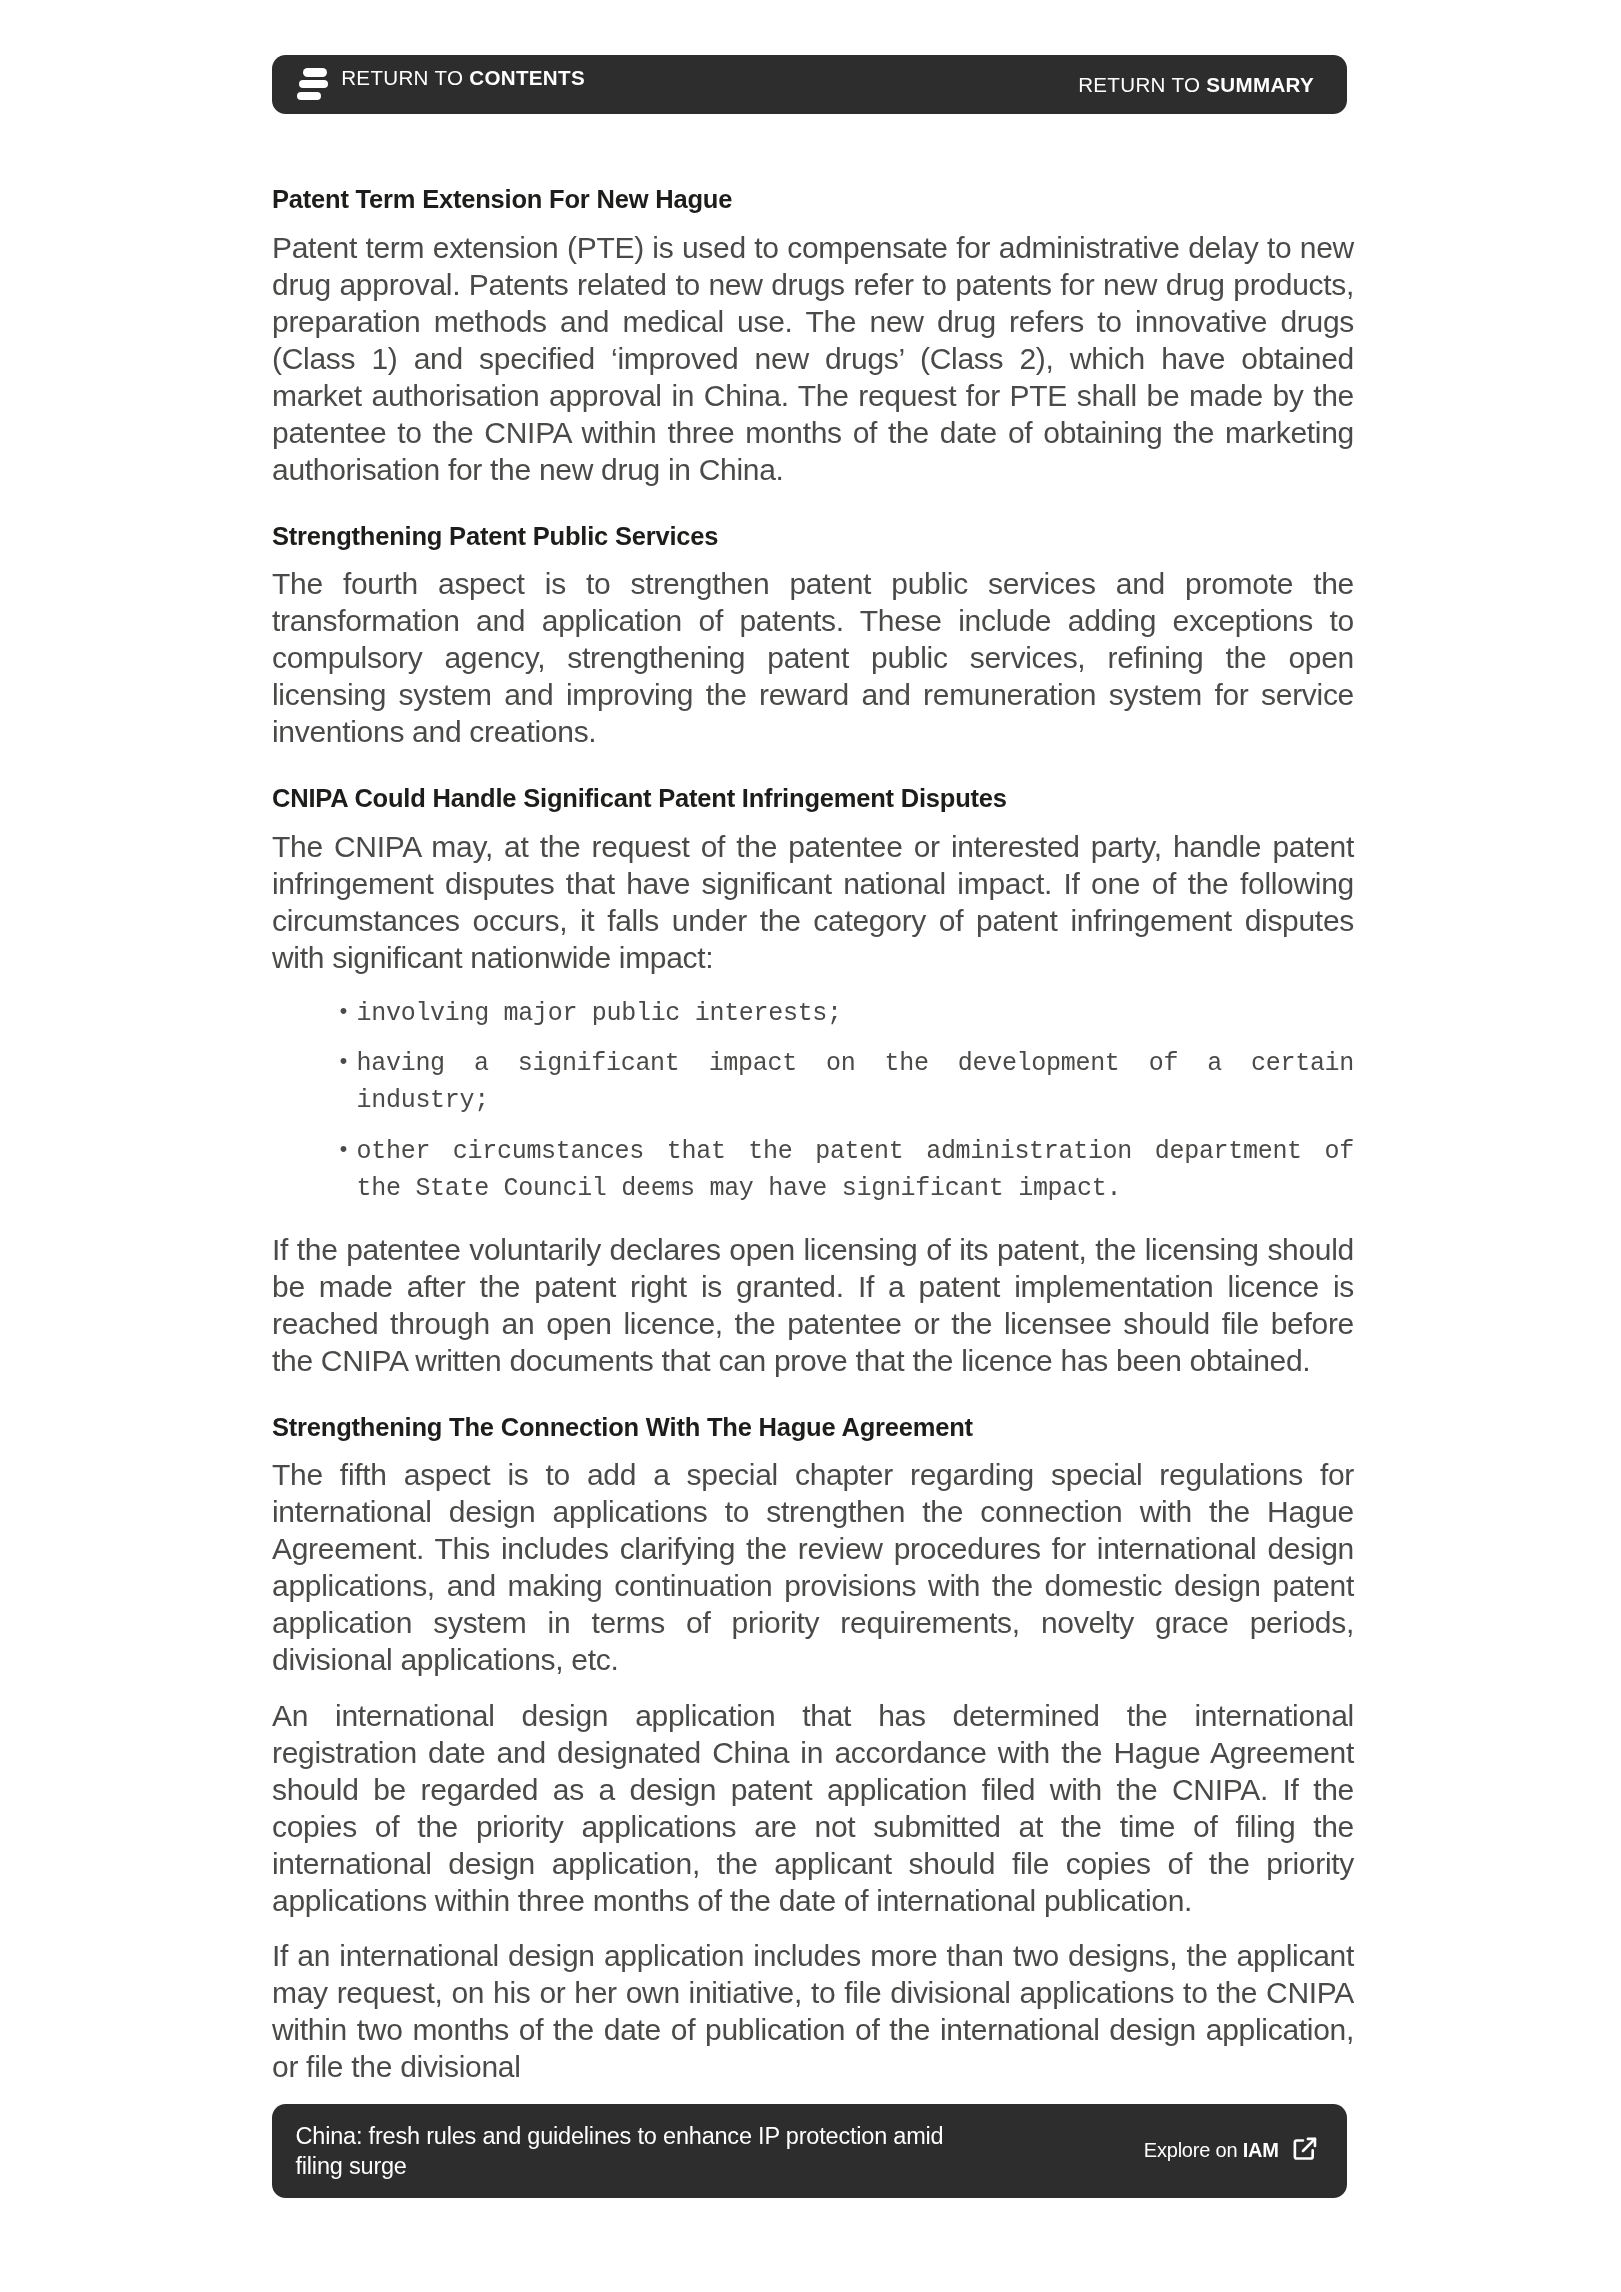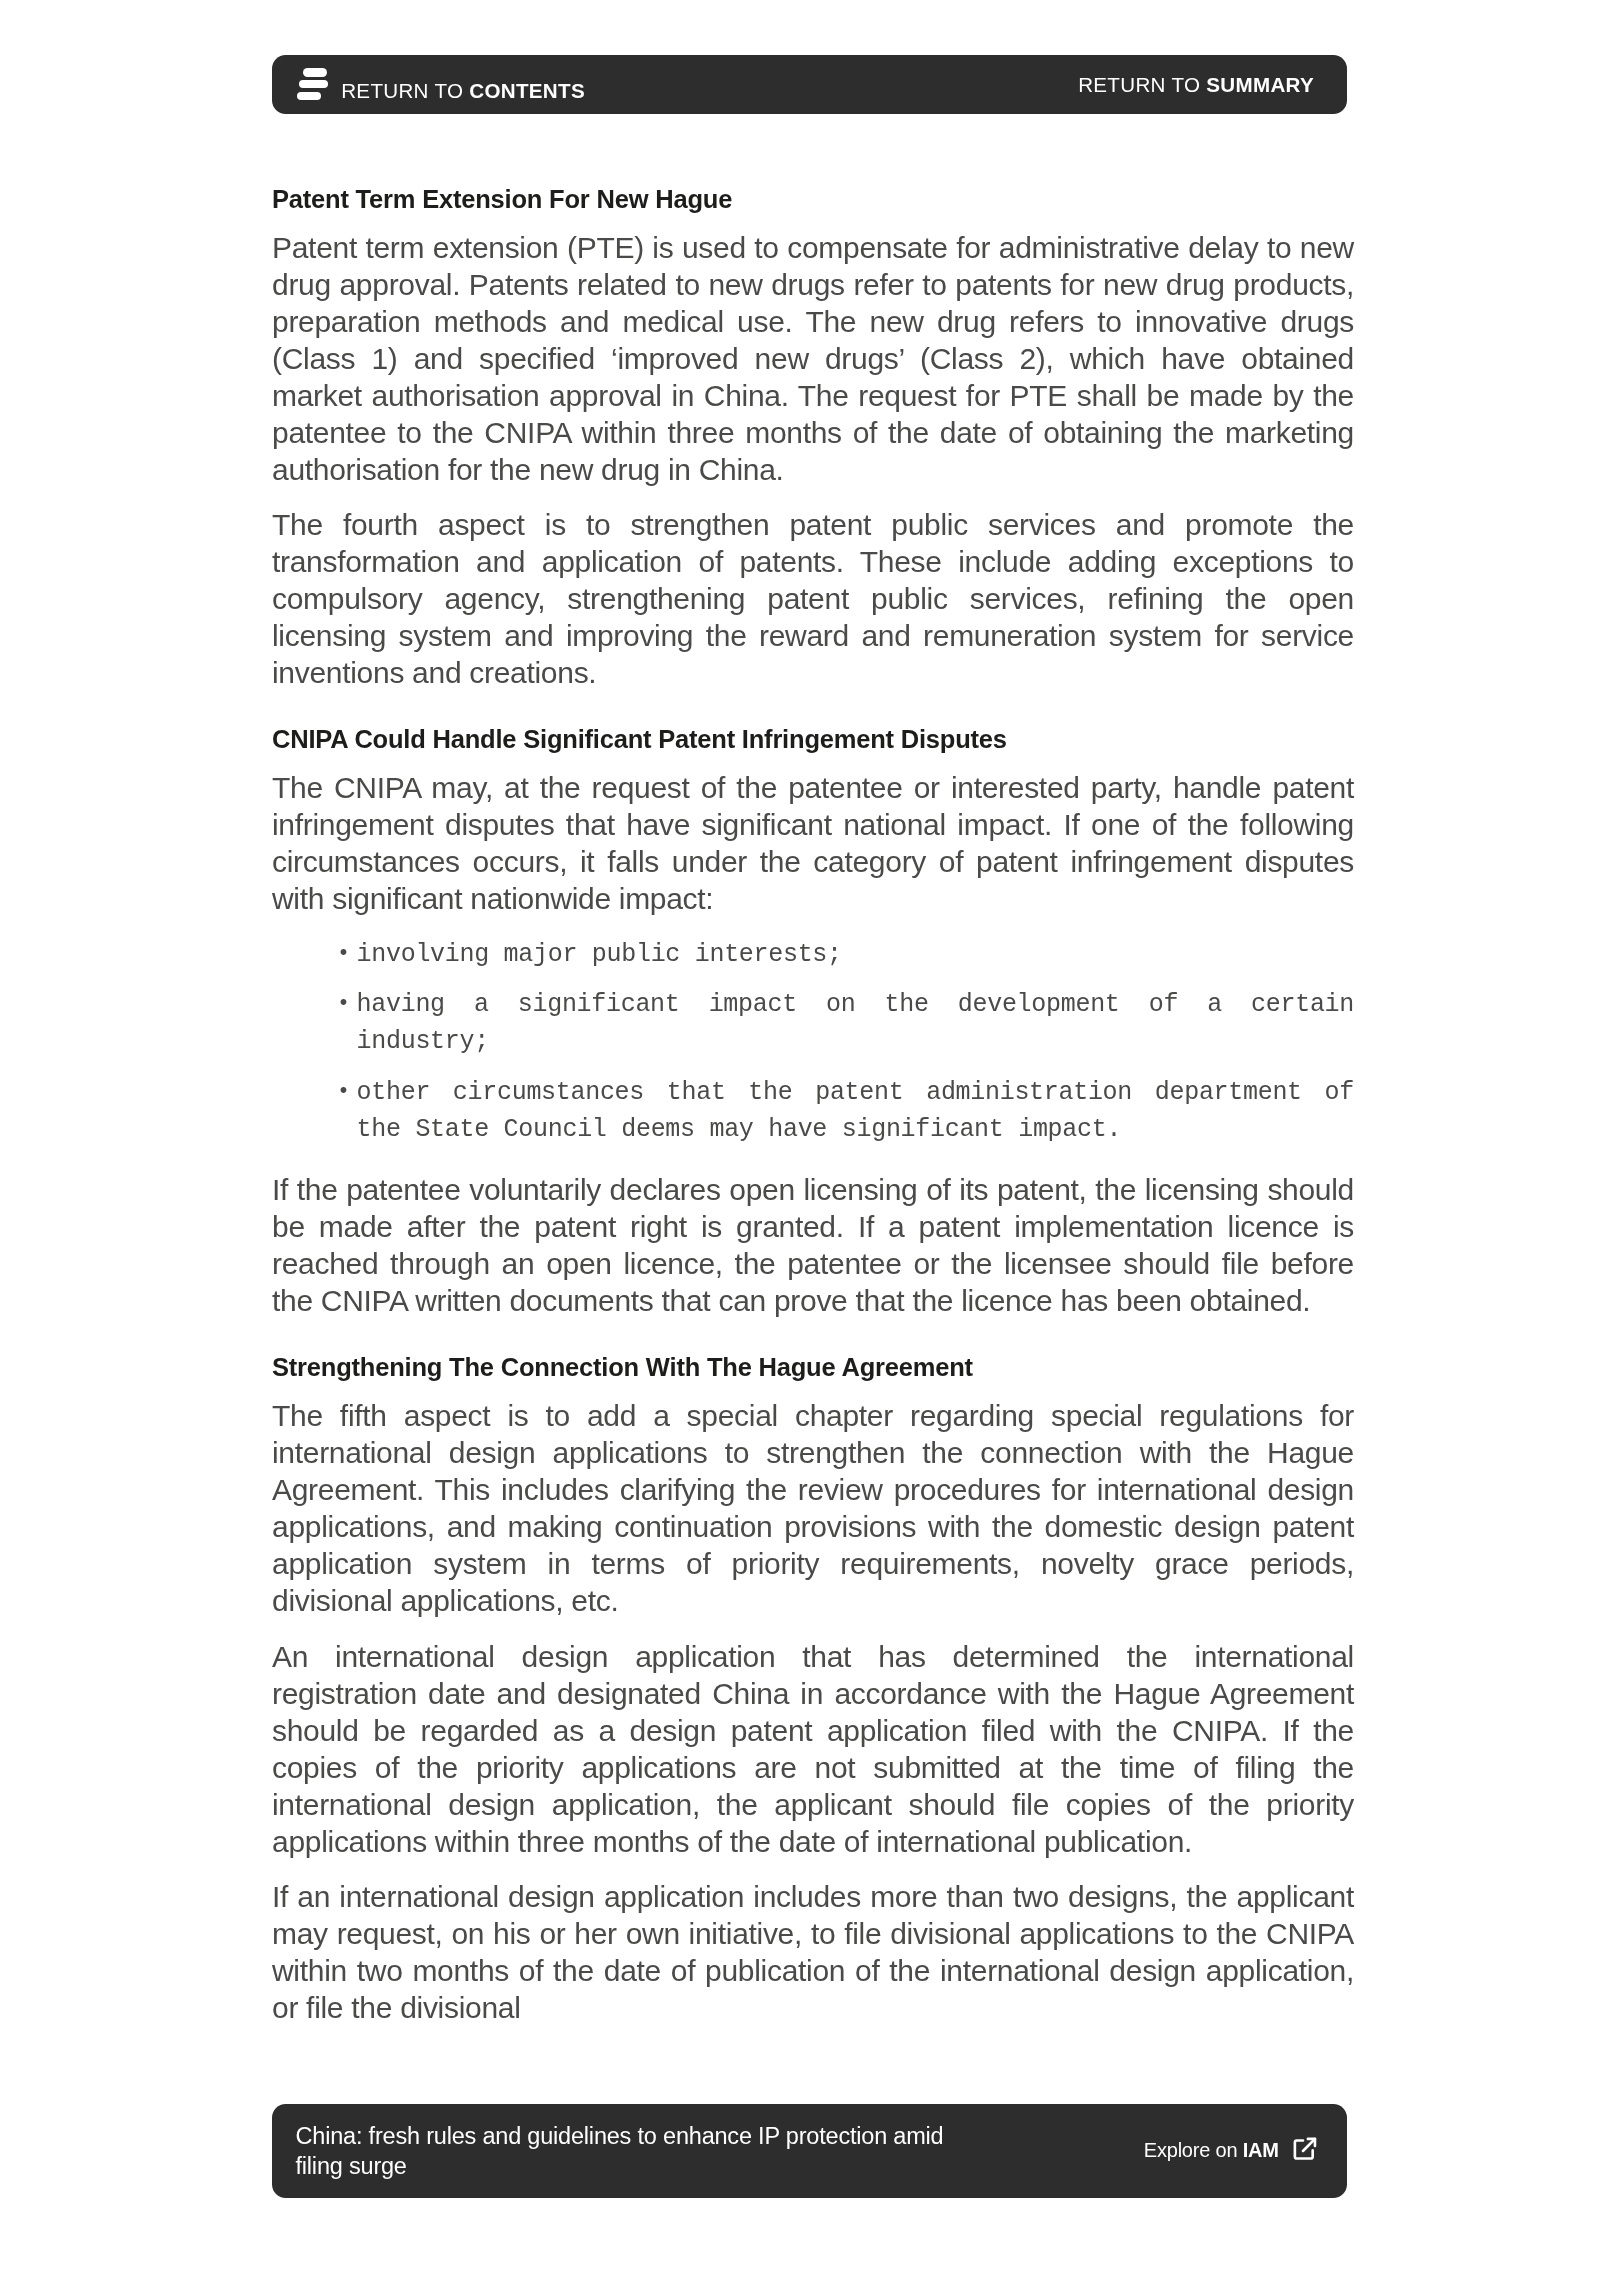--- a/index.html
+++ b/index.html
@@ -32,21 +32,21 @@
     padding: 0 33px 0 23.5px;
   }
   .bottom-bar {
     top: 2104px;
     height: 94px;
     justify-content: space-between;
     padding: 0 29px 0 23.5px;
     gap: 32px;
   }
   .bar a { color: #ffffff; text-decoration: none; cursor: pointer; }
-  .bar-link { display: flex; align-items: flex-end; gap: 12.7px; }
+  .bar-link { display: flex; align-items: flex-start; gap: 12.7px; }
   .bar-label {
     font-size: 20.6px;
     letter-spacing: 0.3px;
     white-space: nowrap;
   }
   .bar-label b { font-weight: bold; }
 
   
   .menu-icon { position: relative; width: 33px; height: 37px; display: inline-block; }
   .menu-icon i {
@@ -133,20 +133,21 @@
     <a class="bar-link">
       <span class="bar-label"><span>RETURN TO </span><b>SUMMARY</b></span>
     </a>
   </header>
 
   <main class="content">
 
     <h3>Patent Term Extension For New Hague</h3>
     <p>Patent term extension (PTE) is used to compensate for administrative delay to new drug approval. Patents related to new drugs refer to patents for new drug products, preparation methods and medical use. The new drug refers to innovative drugs (Class 1) and specified ‘improved new drugs’ (Class 2), which have obtained market authorisation approval in China. The request for PTE shall be made by the patentee to the CNIPA within three months of the date of obtaining the marketing authorisation for the new drug in China.</p>
 
+    <h3>Strengthening Patent Public Services</h3>
     <p>The fourth aspect is to strengthen patent public services and promote the transformation and application of patents. These include adding exceptions to compulsory agency, strengthening patent public services, refining the open licensing system and improving the reward and remuneration system for service inventions and creations.</p>
 
     <h3>CNIPA Could Handle Significant Patent Infringement Disputes</h3>
     <p>The CNIPA may, at the request of the patentee or interested party, handle patent infringement disputes that have significant national impact. If one of the following circumstances occurs, it falls under the category of patent infringement disputes with significant nationwide impact:</p>
 
     <ul>
       <li>involving major public interests;</li>
       <li>having a significant impact on the development of a certain industry;</li>
       <li>other circumstances that the patent administration department of the State Council deems may have significant impact.</li>
     </ul>

